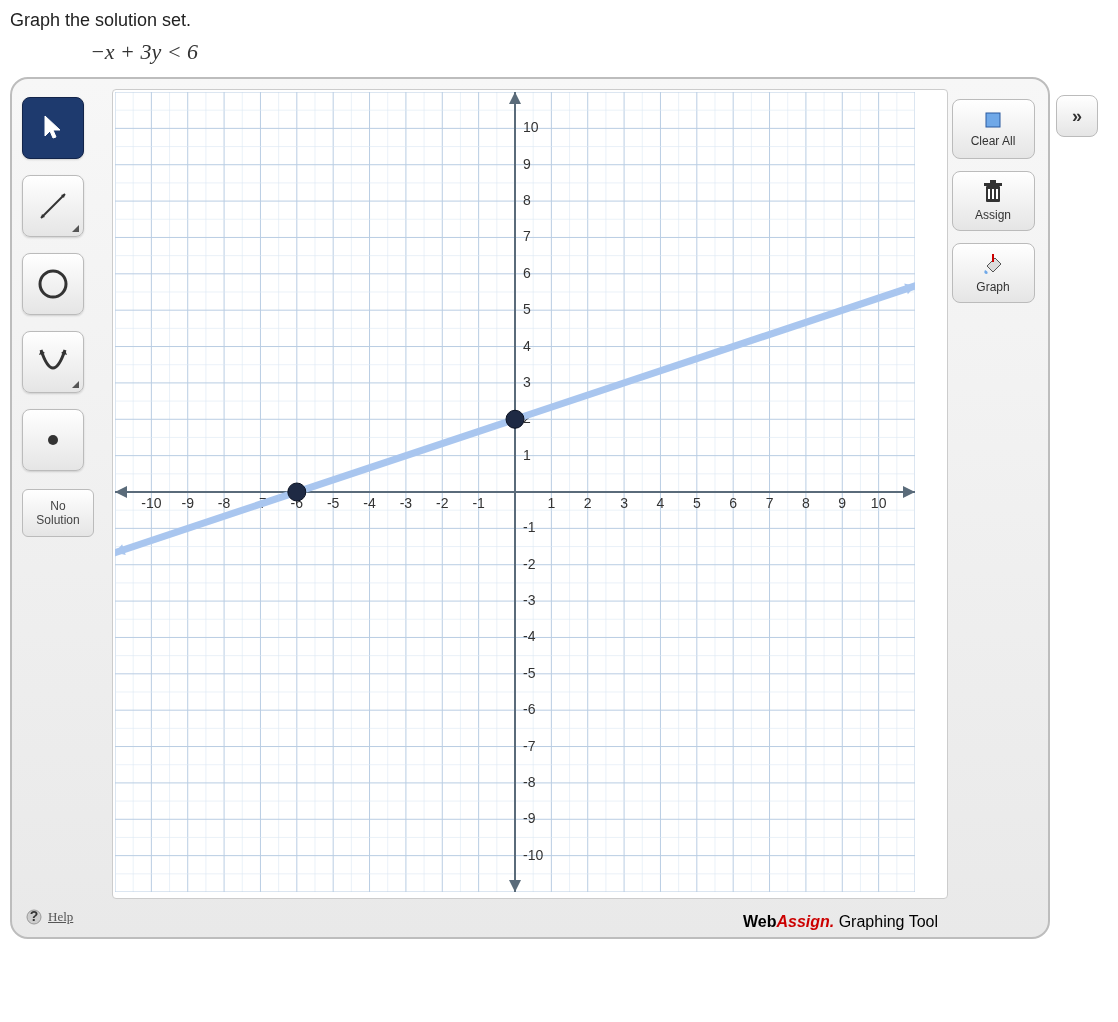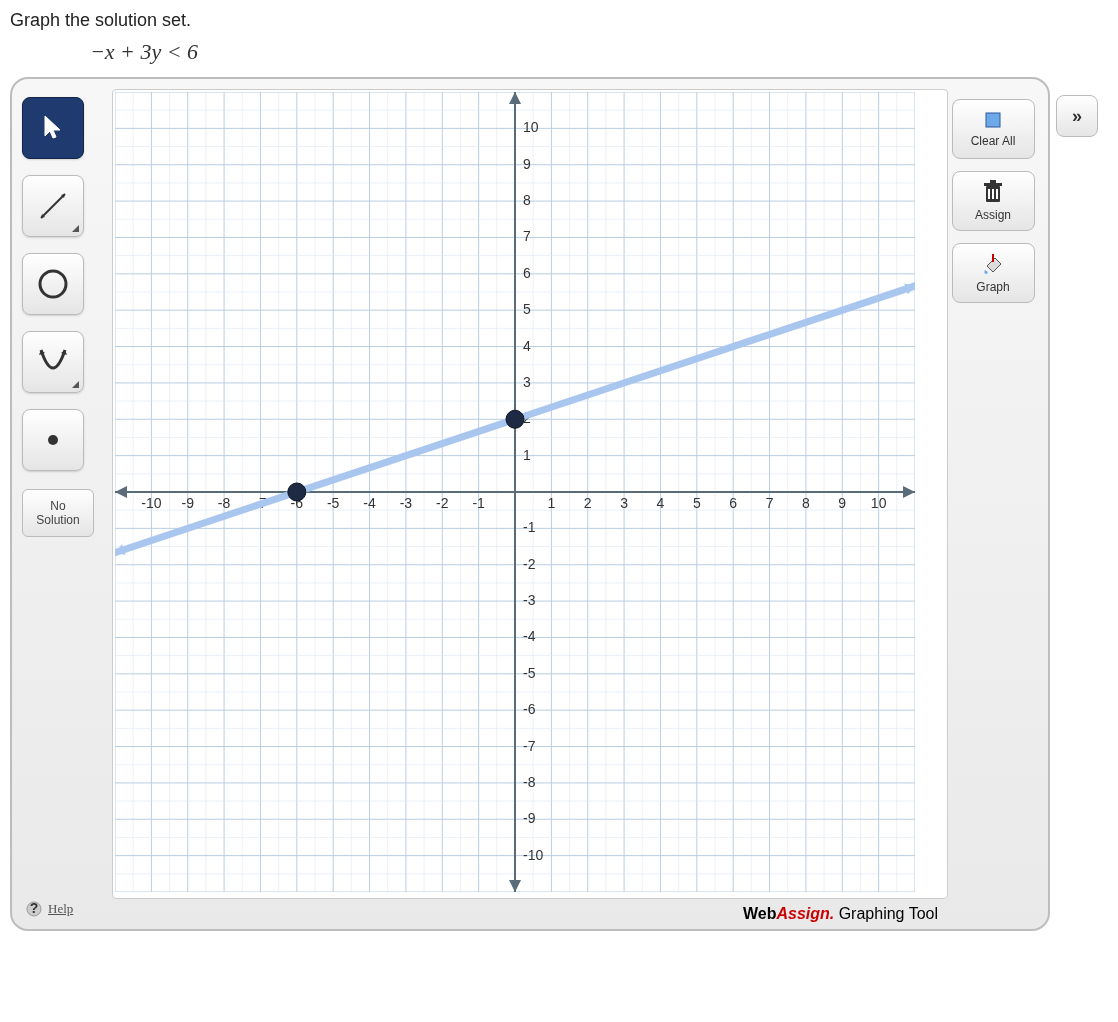--- a/index.html
+++ b/index.html
@@ -101,21 +101,21 @@
   }
   .graph-box {
     background: #fff;
     border: 1px solid #ccc;
     border-radius: 4px;
     padding: 2px;
   }
   .footer-brand {
     text-align: right;
     font-size: 16px;
-    padding: 6px 10px 0 0;
+    padding: 14px 10px 0 0;
     color: #000;
   }
   .footer-brand .wa1 { font-weight: bold; color:#000; }
   .footer-brand .wa2 { font-weight: bold; color:#c00; font-style: italic; }
   .right-tools {
     width: 90px;
     display: flex;
     flex-direction: column;
     align-items: center;
     padding-top: 4px;

